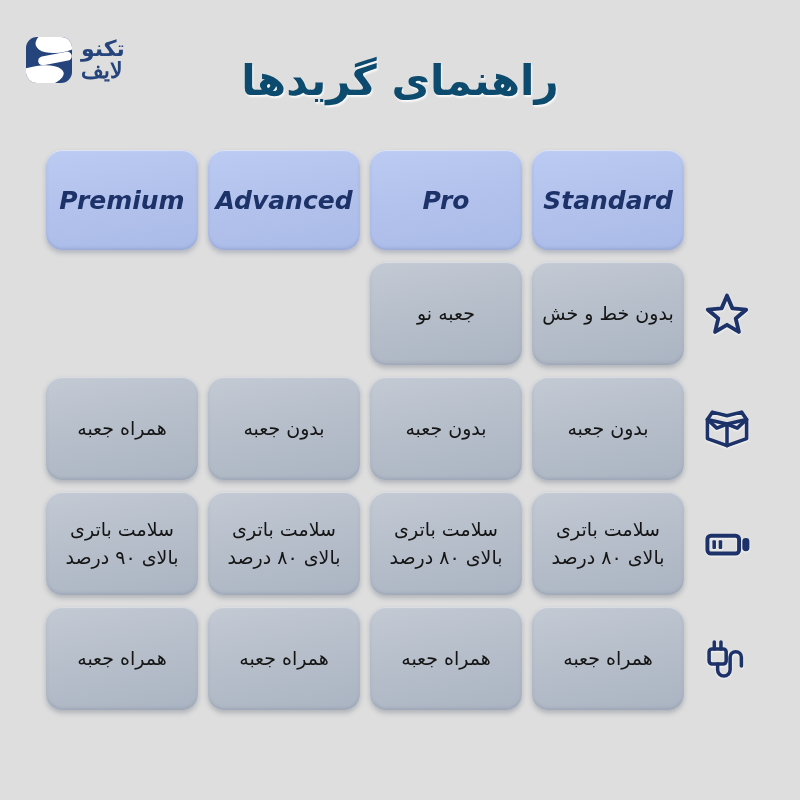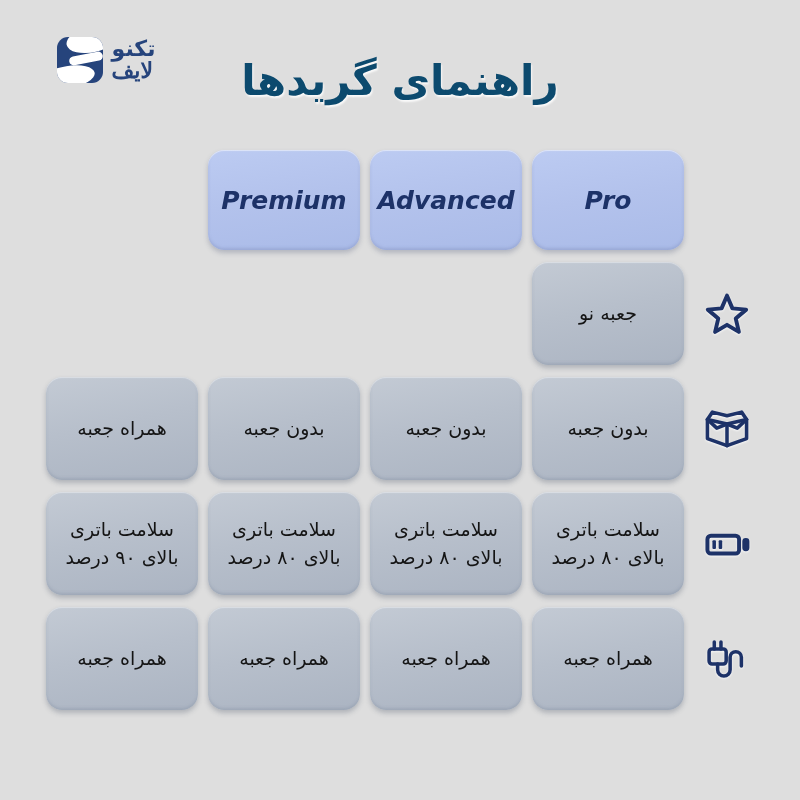--- a/index.html
+++ b/index.html
@@ -26,21 +26,20 @@
   .brand {
     position: absolute;
     top: 28px;
     left: 26px;
     width: 160px;
     height: 64px;
     display: flex;
     flex-direction: row-reverse;
     align-items: center;
     gap: 9px;
-    justify-content: center;
   }
   .brand-mark {
     width: 46px;
     height: 46px;
     border-radius: 11px;
     background: #26447c;
     position: relative;
     overflow: hidden;
     flex: none;
   }
@@ -185,26 +184,28 @@
       <span class="l2">لایف</span>
     </div>
   </div>
 
   <div class="page-title">راهنمای گریدها</div>
 </div>
 
 <div class="grid">
 
   <div class="grid-row head">
+    <div class="cell">Standard</div>
     <div class="cell">Pro</div>
     <div class="cell">Advanced</div>
     <div class="cell">Premium</div>
   </div>
 
   <div class="grid-row body">
+    <div class="cell">بدون خط و خش</div>
     <div class="cell">جعبه نو</div>
     <div class="row-icon">
       <svg width="50" height="50" viewBox="0 0 24 24" fill="none" stroke="#1d3268" stroke-width="1.9" stroke-linejoin="round" stroke-linecap="round">
         <path d="M12 3.2 L14.6 9.3 L21.2 9.9 L16.2 14.2 L17.7 20.6 L12 17.2 L6.3 20.6 L7.8 14.2 L2.8 9.9 L9.4 9.3 Z"></path>
       </svg>
     </div>
   </div>
 
   <div class="grid-row body">
     <div class="cell">بدون جعبه</div>

